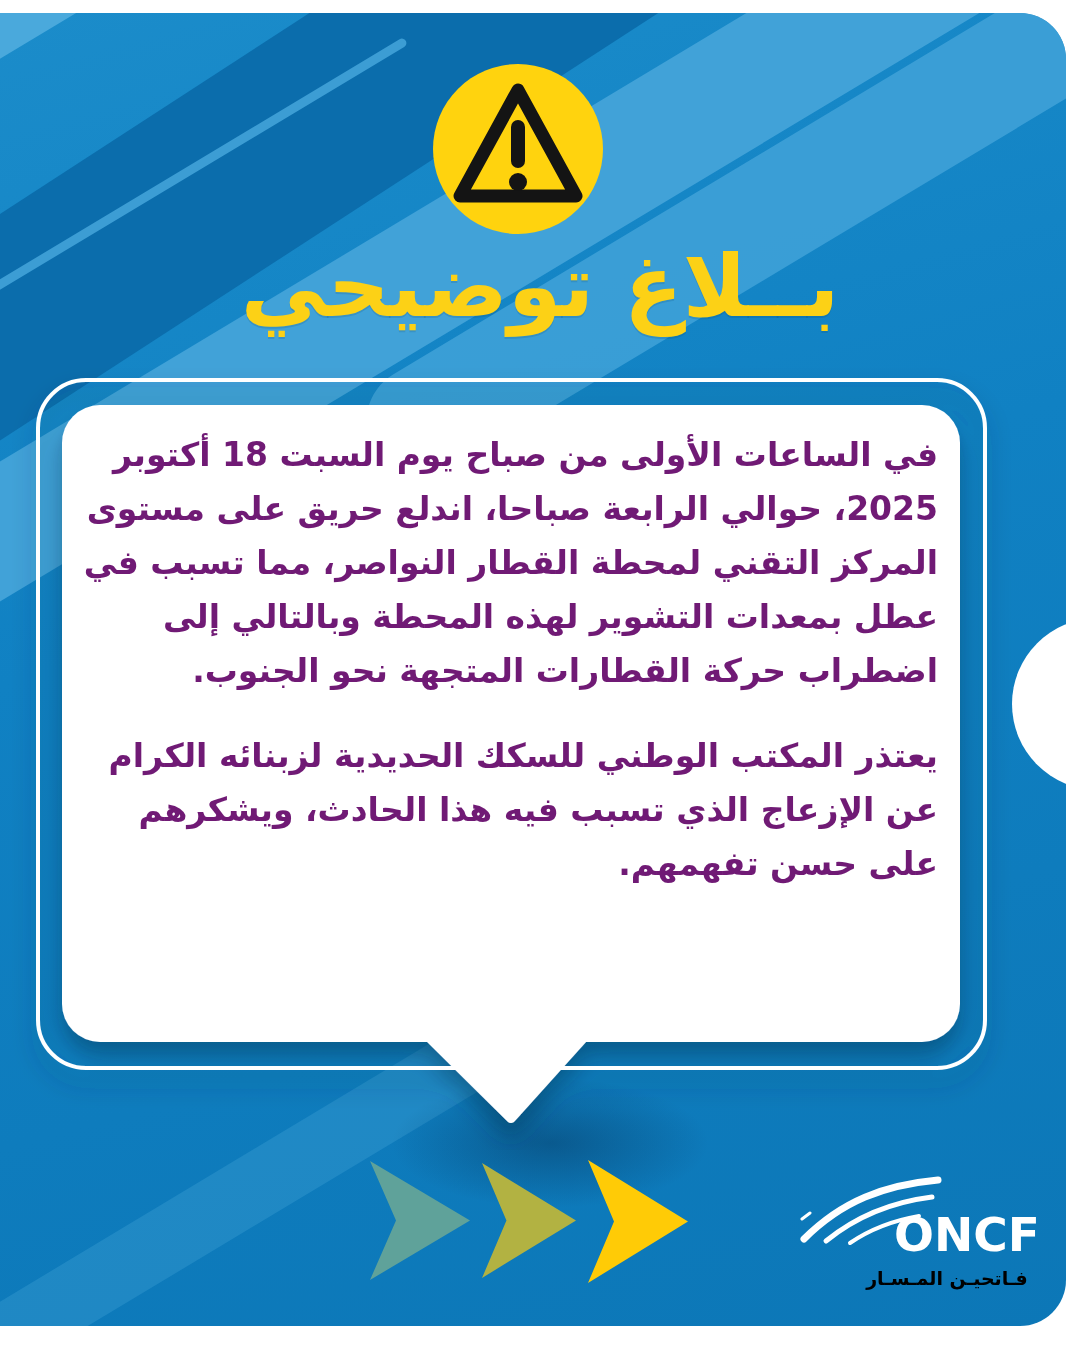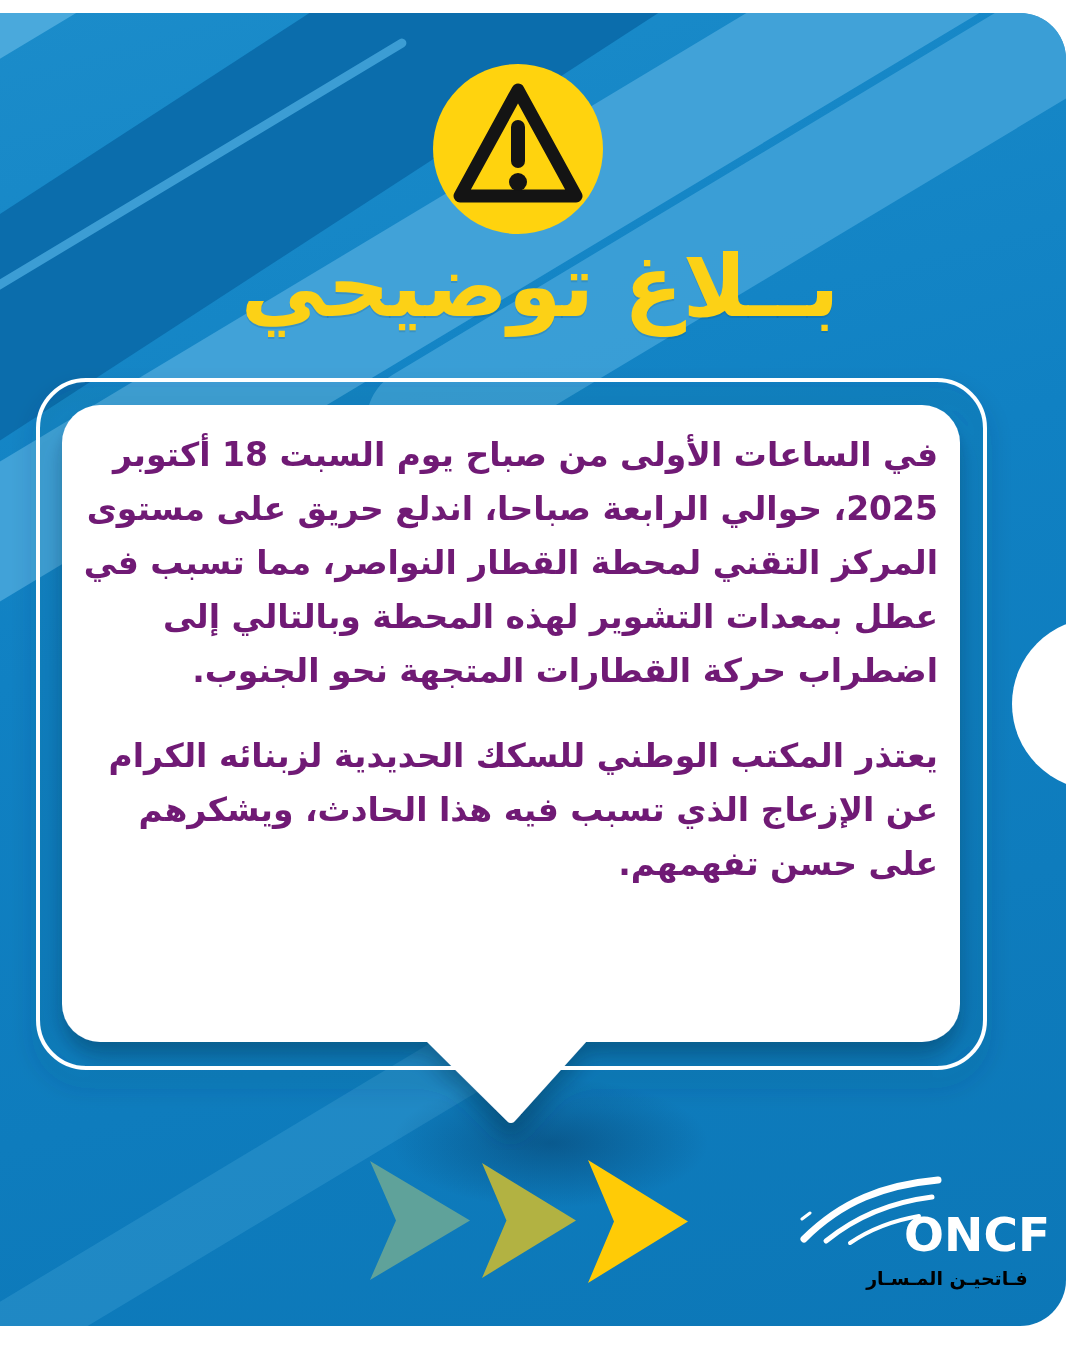--- a/index.html
+++ b/index.html
@@ -51,21 +51,21 @@
   .arrow{position:absolute;clip-path:polygon(0% 0%,100% 50%,0% 100%,26% 50%);}
   .arrow1{left:370px;top:1161px;width:100px;height:119px;background:#5fa29a;}
   .arrow2{left:482px;top:1163px;width:94px;height:115px;background:#b2b242;}
   .arrow3{left:588px;top:1160px;width:100px;height:123px;background:#ffcb06;}
   
   .logo{position:absolute;left:800px;top:1175px;width:250px;height:125px;direction:ltr;}
   .logo-swoosh{position:absolute;left:0;top:0;width:150px;height:72px;}
   .logo-text{
     position:absolute;left:84px;top:32px;width:166px;
     color:#ffffff;font-size:47px;font-weight:bold;letter-spacing:0px;
-    font-family:"DejaVu Sans",sans-serif;text-align:right;
+    font-family:"DejaVu Sans",sans-serif;text-align:center;
   }
   .logo-tagline{
     position:absolute;left:44px;top:92px;width:206px;text-align:center;
     color:#000000;font-size:19px;font-weight:bold;direction:rtl;letter-spacing:1px;
   }
 </style>
 </head>
 <body>
 
 <div id="stage">

